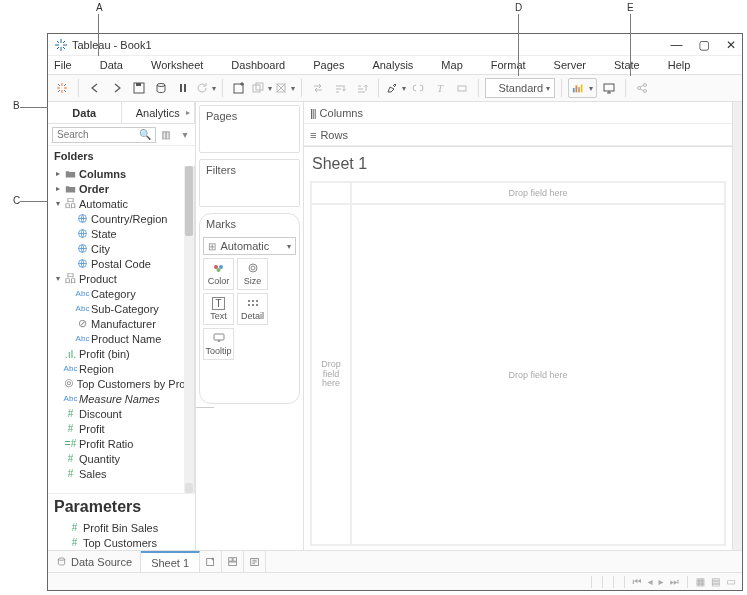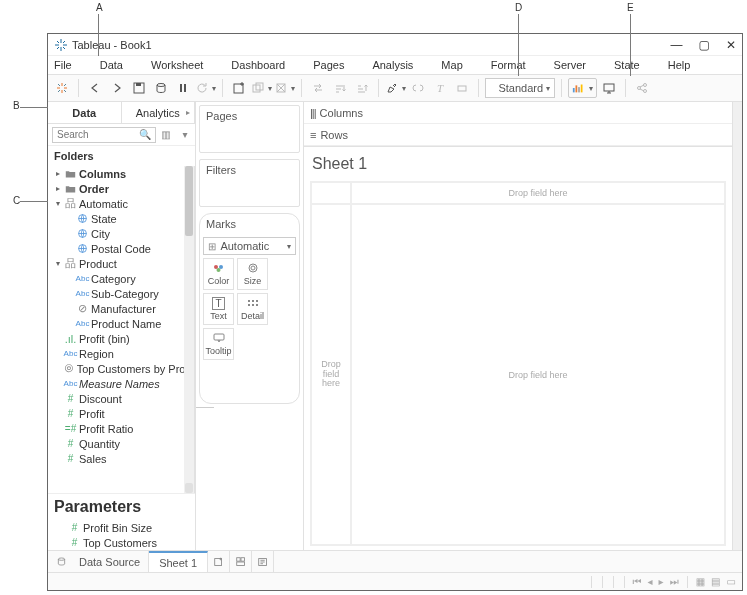--- a/index.html
+++ b/index.html
@@ -67,21 +67,21 @@
   .shelf-row .sdrop { flex:1; height:16px; border:1px dashed transparent;}
   .sheetarea { flex:1; padding:4px 6px; display:flex; flex-direction:column;}
   .sheet-title { font-size:16px; color:#555; padding:4px 2px 8px;}
   .dropgrid { flex:1; border:1px solid #eee; display:grid; grid-template-columns:40px 1fr; grid-template-rows:22px 1fr; font-size:9px; color:#aaa;}
   .dropgrid>div { border:1px solid #eee; display:flex; align-items:center; justify-content:center;}
   .dg-corner{}
   .dg-top{}
   .dg-left{ writing-mode:horizontal-tb; text-align:center; padding:0 2px; line-height:1.1;}
   .dg-main{}
   .bottombar { height:22px; border-top:1px solid #e1e1e1; display:flex; align-items:center; font-size:11px; color:#555; background:#fafafa;}
-  .bottombar .dsrc { display:flex; align-items:center; gap:12px; padding:0 8px; border-right:1px solid #e1e1e1; height:100%;}
+  .bottombar .dsrc { display:flex; align-items:center; gap:4px; padding:0 8px; border-right:1px solid #e1e1e1; height:100%;}
   .bottombar .sheet-tab { padding:0 10px; height:100%; display:flex; align-items:center; border-right:1px solid #e1e1e1; background:#fff; border-top:2px solid #5b9bd5; font-weight:500;}
   .bottombar .tabbtn { width:22px; height:100%; display:flex; align-items:center; justify-content:center; border-right:1px solid #e1e1e1; color:#888;}
   .statusbar { height:18px; border-top:1px solid #e1e1e1; display:flex; align-items:center; justify-content:flex-end; font-size:10px; color:#aaa; gap:6px; padding:0 6px; background:#fafafa;}
   .statusbar .sep { width:1px; height:12px; background:#ddd; margin:0 2px;}
   .right-scroll { width:10px; background:#f0f0f0; border-left:1px solid #e1e1e1;}
   .dim { color:#bbb !important;}
   svg { display:block; }
 </style>
 </head>
 <body>
@@ -315,20 +315,30 @@
               <span class="lbl">Automatic</span>
             </div>
             <div class="node" style="padding-left: 18px;">
               <span class="twisty"></span>
               <span class="ficon">
                 <svg width="11" height="11" viewBox="0 0 14 14">
                   <circle cx="7" cy="7" r="5" fill="none" stroke="#4a90d9"></circle>
                   <path d="M2 7h10M7 2c2 3 2 7 0 10M7 2c-2 3-2 7 0 10" fill="none" stroke="#4a90d9"></path>
                 </svg>
               </span>
+              <span class="lbl">Country/Region</span>
+            </div>
+            <div class="node" style="padding-left: 18px;">
+              <span class="twisty"></span>
+              <span class="ficon">
+                <svg width="11" height="11" viewBox="0 0 14 14">
+                  <circle cx="7" cy="7" r="5" fill="none" stroke="#4a90d9"></circle>
+                  <path d="M2 7h10M7 2c2 3 2 7 0 10M7 2c-2 3-2 7 0 10" fill="none" stroke="#4a90d9"></path>
+                </svg>
+              </span>
               <span class="lbl">State</span>
             </div>
             <div class="node" style="padding-left: 18px;">
               <span class="twisty"></span>
               <span class="ficon">
                 <svg width="11" height="11" viewBox="0 0 14 14">
                   <circle cx="7" cy="7" r="5" fill="none" stroke="#4a90d9"></circle>
                   <path d="M2 7h10M7 2c2 3 2 7 0 10M7 2c-2 3-2 7 0 10" fill="none" stroke="#4a90d9"></path>
                 </svg>
               </span>
@@ -448,21 +458,21 @@
           <div class="scrollbar-thumb" style="bottom:0; height:10px; background:#e0e0e0;"></div>
         </div>
       </div>
       <div class="params-hdr">Parameters</div>
       <div id="params-list">
           <div class="node" style="padding-left: 10px;">
             <span class="twisty"></span>
             <span class="ficon">
               <span class="type-num">#</span>
             </span>
-            <span class="lbl">Profit Bin Size</span>
+            <span class="lbl">Profit Bin Sales</span>
           </div>
           <div class="node" style="padding-left: 10px;">
             <span class="twisty"></span>
             <span class="ficon">
               <span class="type-num">#</span>
             </span>
             <span class="lbl">Top Customers</span>
           </div>
         </div>
     </div>

